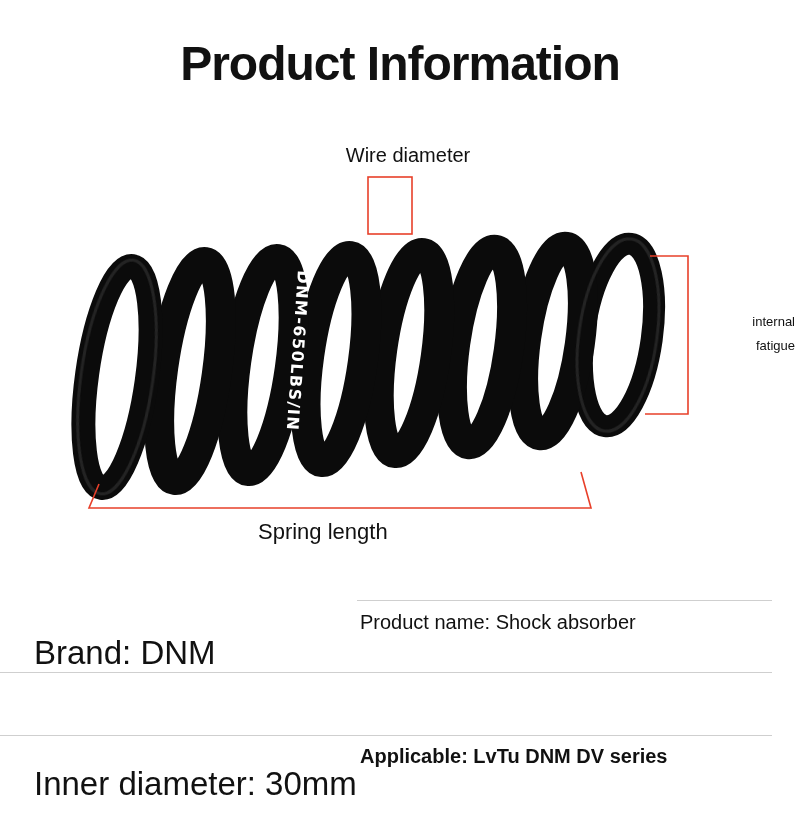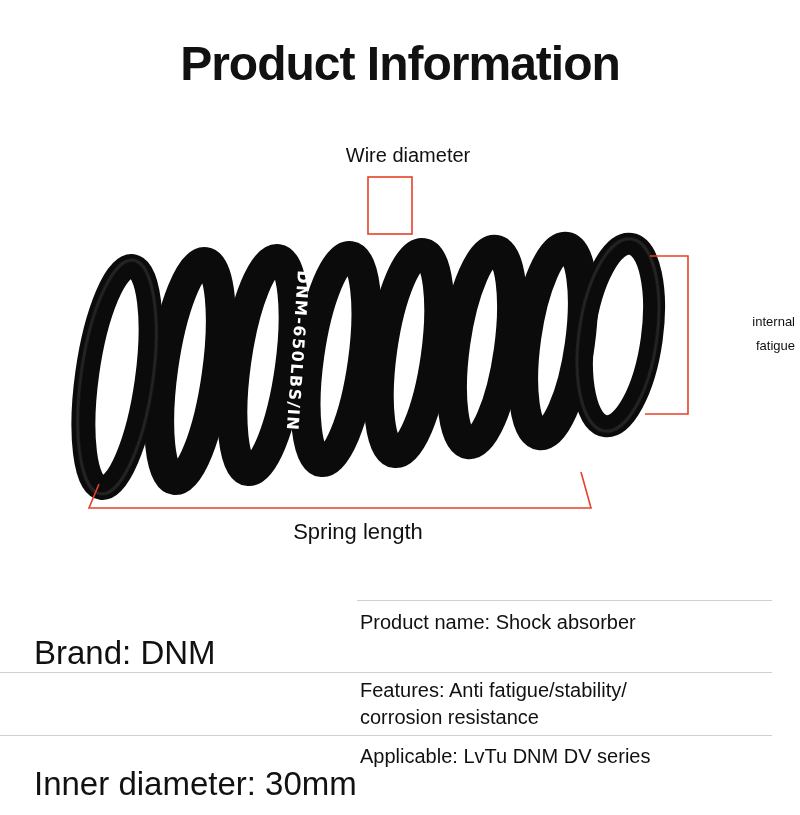--- a/index.html
+++ b/index.html
@@ -27,21 +27,21 @@
   .wire-label {
     top: 144px; left: 308px; width: 200px;
     text-align: center; font-size: 20px;
   }
   .internal-label {
     top: 310px; left: 695px; width: 100px;
     text-align: right; font-size: 13px; line-height: 24px;
   }
   .length-label {
     top: 519px; left: 258px; width: 200px;
-    text-align: center; font-size: 22px;
+    font-size: 22px;
   }
   .divider {
     height: 0;
     border-top: 1px solid #cfcfcf;
   }
   .spec-left {
     left: 34px;
     font-size: 33px;
     line-height: 30px;
     color: #111111;
@@ -101,21 +101,17 @@
   <div class="abs divider" style="top:600px; left:357px; width:415px;"></div>
   <div class="abs divider" style="top:672px; left:0; width:772px;"></div>
   <div class="abs divider" style="top:735px; left:0; width:772px;"></div>
 
   <div class="abs spec-left" style="top:638px;">Brand: DNM</div>
   <div class="abs spec-left" style="top:769px;">Inner diameter: 30mm</div>
 
   <div class="abs spec-right" style="top:609px;">
     <div>Product name: Shock absorber</div>
   </div>
-  <div class="abs spec-right" style="top:677px;">
-    <div>Features: Anti fatigue/stability/</div>
-    <div>corrosion resistance</div>
-  </div>
-  <div class="abs spec-right" style="top:743px;">
+  <div class="abs spec-right" style="top:743px;font-weight:bold;">
     <div>Applicable: LvTu DNM DV series</div>
   </div>
 
 </div>
 
 </body></html>

